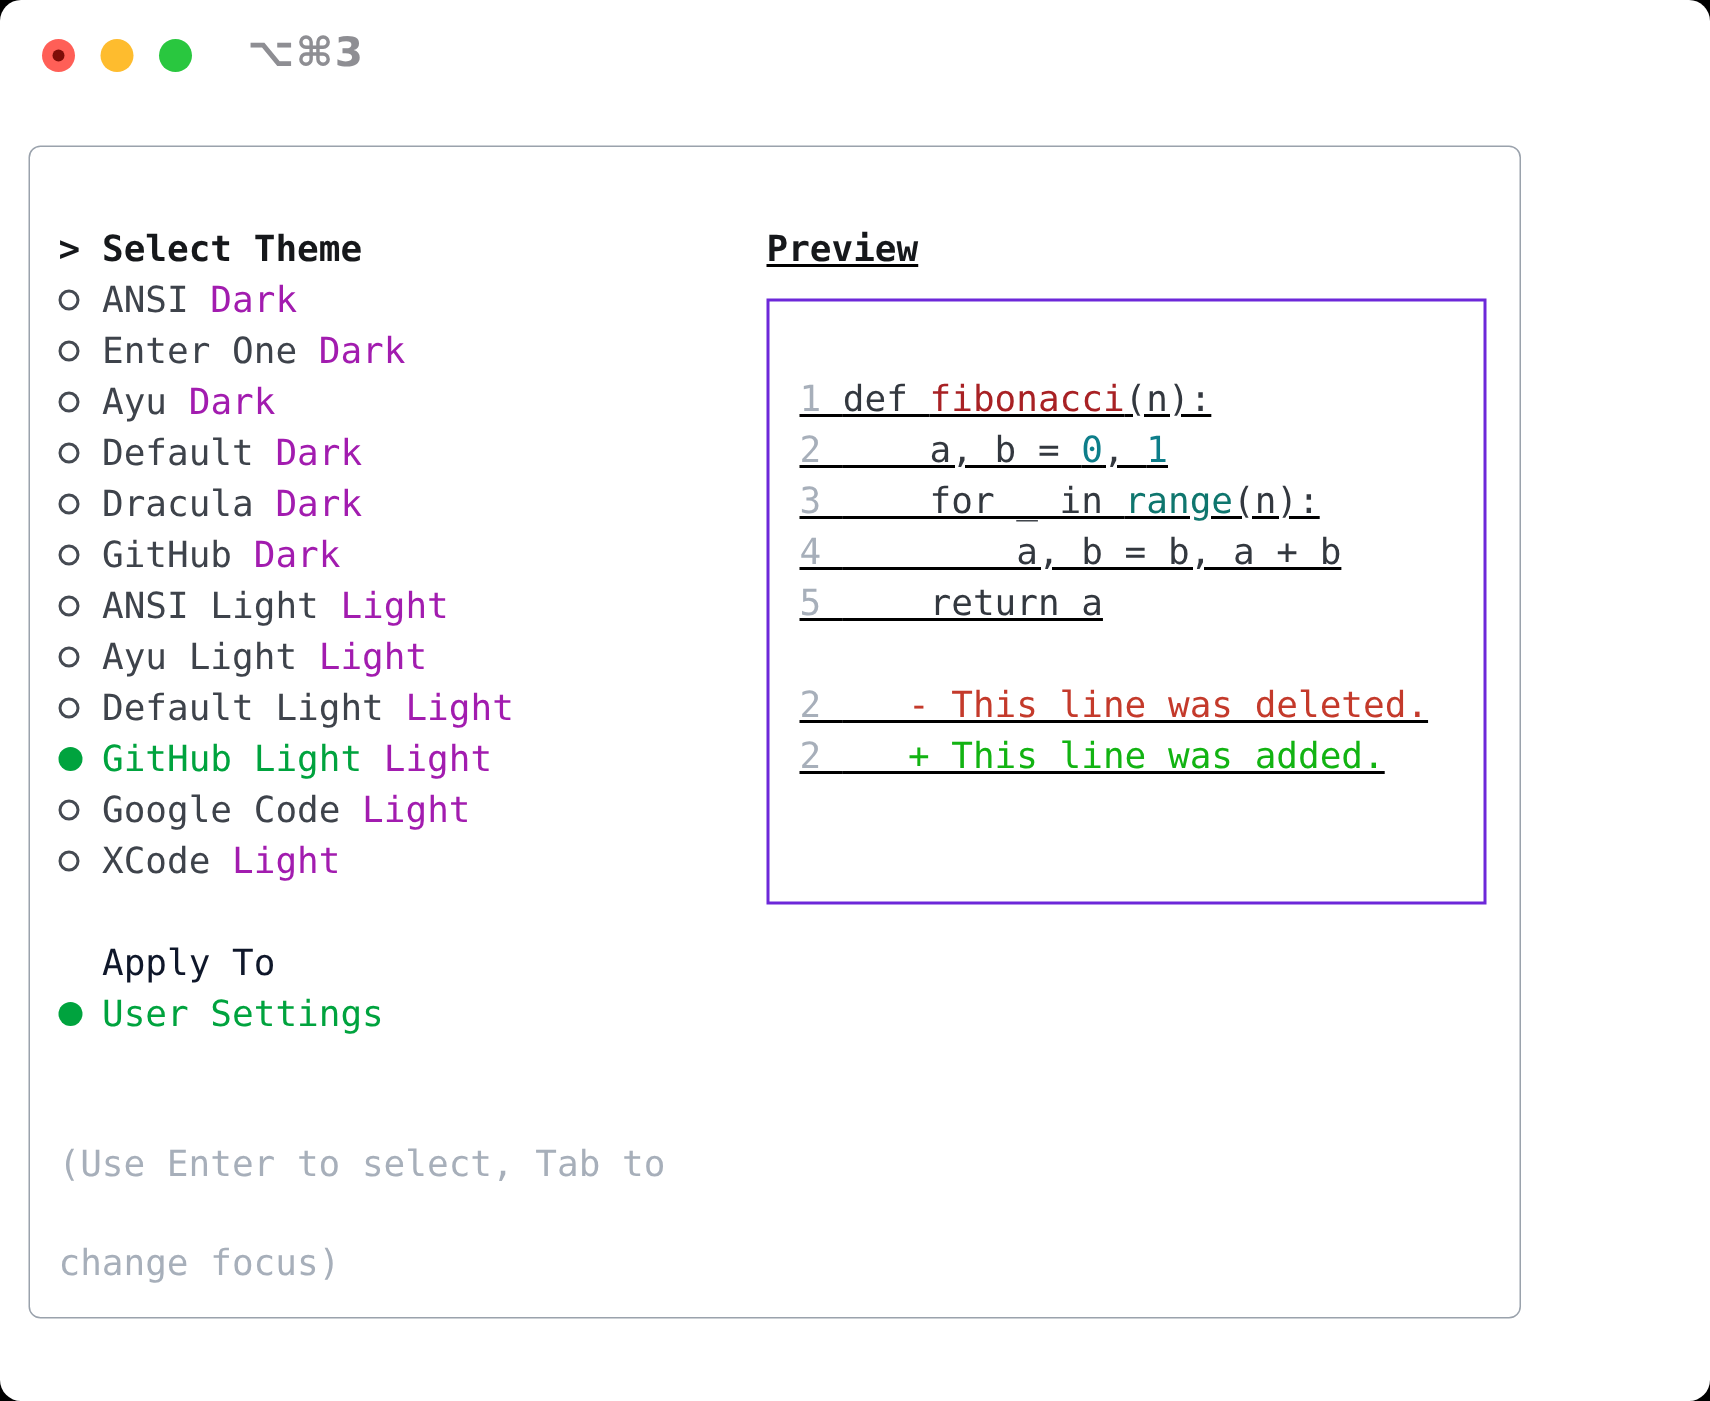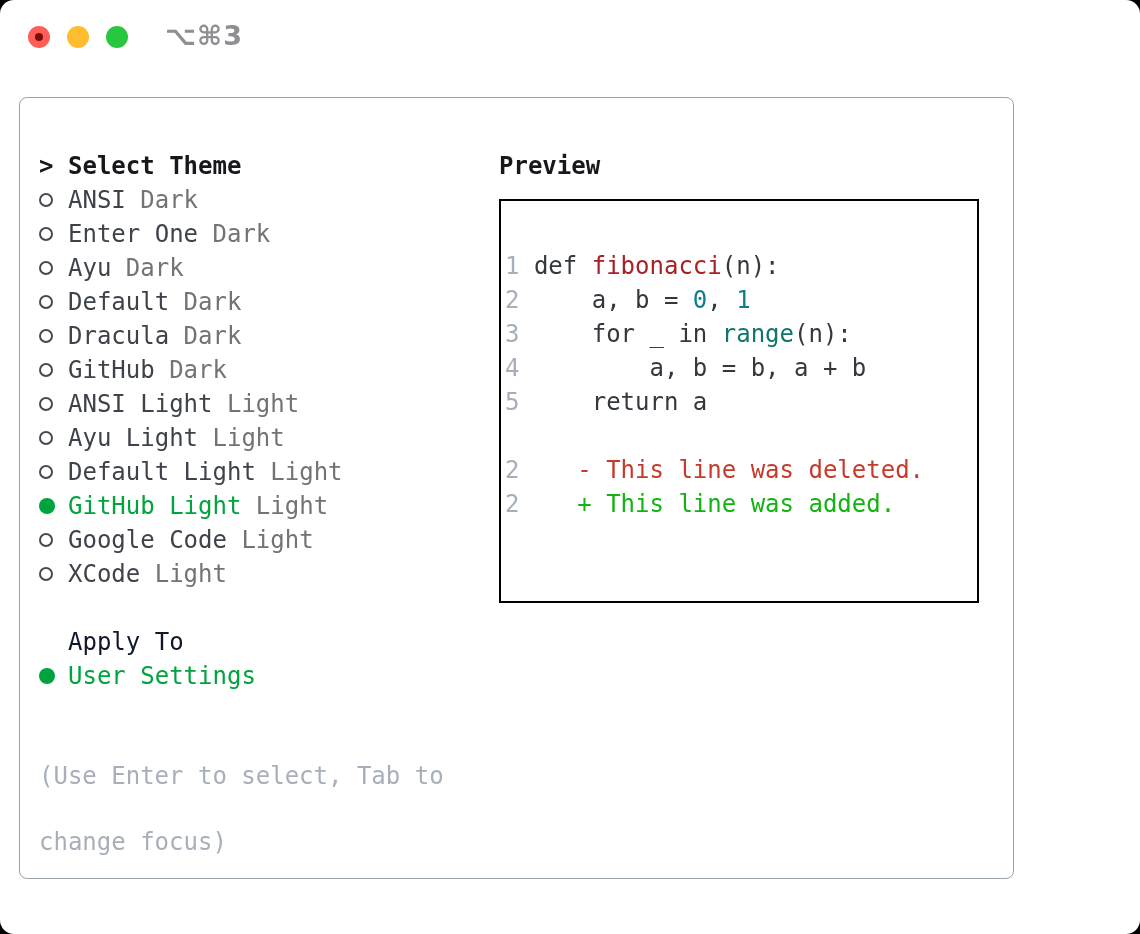--- a/index.html
+++ b/index.html
@@ -35,30 +35,30 @@
        font-size:24px;line-height:34px;}
   .prefix{display:inline-flex;align-items:center;width:29px;flex:0 0 29px;}
   .cursor{font-weight:bold;color:#16181b;}
   .hdr{font-weight:bold;color:#16181b;}
   .sect-hdr{color:#0f172a;}
   .radio{width:14px;height:14px;border-radius:50%;border:2px solid #454a52;
          box-sizing:border-box;}
   .radio.filled{width:16px;height:16px;border:none;background:#00a33e;}
   .name{color:#3e434b;}
   .name.selected{color:#00a33e;}
-  .tag{color:#737373;text-align:right;}
+  .tag{color:#a21caf;text-align:right;}
   .left-col{position:absolute;left:19px;top:51px;}
   .hint{color:#a7afba;margin-top:32px;}
   
-  .right-col{position:absolute;left:479px;top:51px;}
+  .right-col{position:absolute;left:491px;top:51px;text-decoration:underline;}
   .preview-hdr{height:34px;font-size:24px;line-height:34px;font-weight:bold;color:#16181b;}
   .preview-box{
     margin-top:16px;width:480px;height:404px;box-sizing:border-box;
-    border:2px solid #000000;background:#fff;
-    padding:48px 0 0 4px;overflow:hidden;
+    border:2px solid #6d28d9;background:#fff;
+    padding:48px 0 0 20px;overflow:hidden;
   }
   .code-line{height:34px;font-size:24px;line-height:34px;white-space:pre;}
   .lnum{color:#a7afba;}
   .c-code{color:#33383f;}
   .c-func{color:#a82124;}
   .c-num{color:#0e7e8a;}
   .c-builtin{color:#0f766e;margin-top:14px;}
   .c-context{color:#8b9099;}
   .c-deleted{color:#c43a2b;margin-top:46px;}
   .c-added{color:#12b312;}

